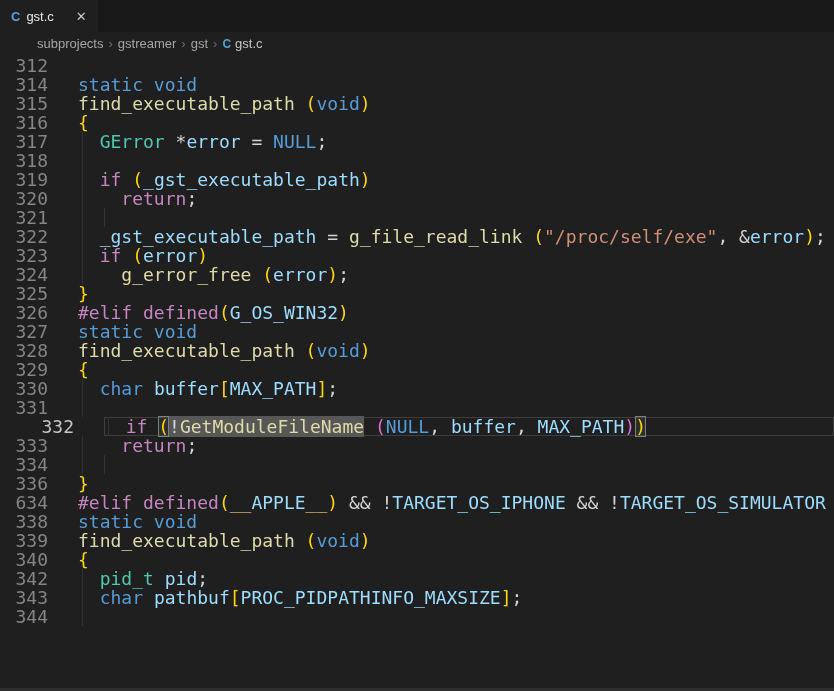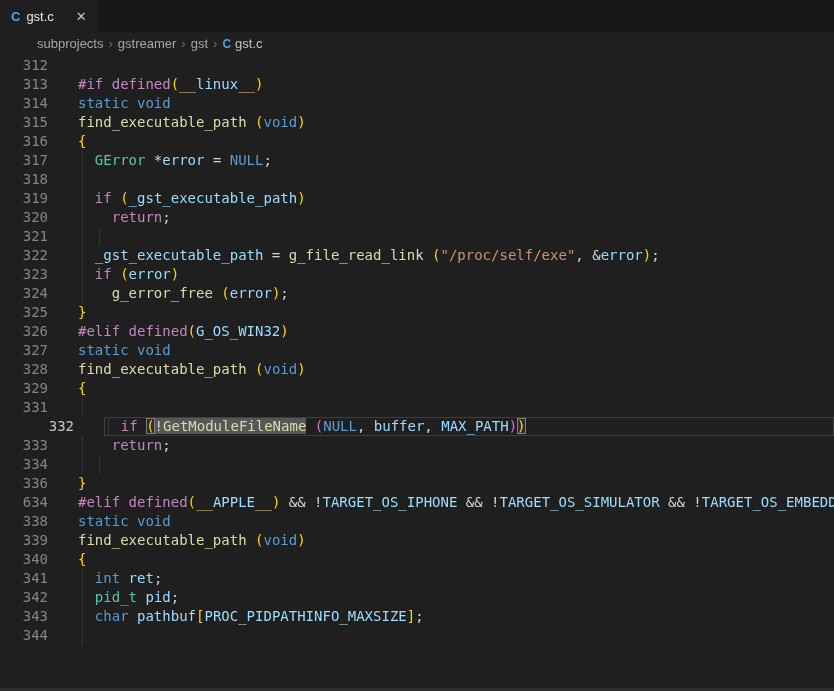--- a/index.html
+++ b/index.html
@@ -20,21 +20,21 @@
   .breadcrumbs{
     height:23px;display:flex;align-items:center;padding-left:14px;
     font-size:13px;color:#a6a6a6;background:var(--editor_bg,#1f1f1f);margin-left:23px;
   }
   .breadcrumbs .sep{color:#6e6e6e;font-size:13px;margin:0 5px;}
   .breadcrumbs .c-icon{font-size:12px;margin-right:4px;}
   .breadcrumbs .crumb-file{color:#c5c5c5;}
   
   .editor{
     font-family:"DejaVu Sans Mono", monospace;
-    font-size:14px;line-height:19px;padding-top:1px;
+    font-size:18px;line-height:19px;padding-top:1px;
   }
   .line{display:flex;height:19px;}
   .num{width:48px;flex:none;text-align:right;color:var(--line_number,#858585);user-select:none;}
   .content{position:relative;flex:1;margin-left:30px;white-space:pre;color:var(--fg,#d4d4d4);}
   .line.active .num{color:var(--line_number_active,#c6c6c6);margin-left:26px;}
   .line.active .content{box-shadow:inset 0 0 0 1px #3e3e3e;}
   .guide{position:absolute;top:0;width:1px;height:19px;background:#333333;}
   .guide.g0{left:4px;}
   .guide.g1{left:calc(4px + 2ch);}
   
@@ -75,24 +75,20 @@
     <span class="crumb-file">gst.c</span>
   </div>
 
 <div class="editor">
   <div>
       <div class="line">
         <div class="num">312</div>
         <div class="content"></div>
       </div>
       <div class="line">
-        <div class="num">313</div>
-        <div class="content"><span class="c-pp">#if defined</span><span class="c-b1">(</span><span class="c-us">__</span><span class="c-var">linux</span><span class="c-us">__</span><span class="c-b1">)</span></div>
-      </div>
-      <div class="line">
         <div class="num">314</div>
         <div class="content"><span class="c-kw">static void</span></div>
       </div>
       <div class="line">
         <div class="num">315</div>
         <div class="content"><span class="c-fn">find_executable_path</span><span class="c-fg"> </span><span class="c-b1">(</span><span class="c-kw">void</span><span class="c-b1">)</span></div>
       </div>
       <div class="line">
         <div class="num">316</div>
         <div class="content"><span class="c-b1">{</span></div>
@@ -141,20 +137,24 @@
         <div class="num">327</div>
         <div class="content"><span class="c-kw">static void</span></div>
       </div>
       <div class="line">
         <div class="num">328</div>
         <div class="content"><span class="c-fn">find_executable_path</span><span class="c-fg"> </span><span class="c-b1">(</span><span class="c-kw">void</span><span class="c-b1">)</span></div>
       </div>
       <div class="line">
         <div class="num">329</div>
         <div class="content"><span class="c-b1">{</span></div>
+      </div>
+      <div class="line">
+        <div class="num">330</div>
+        <div class="content"><span class="guide g0"></span><span class="c-fg">  </span><span class="c-kw">char</span><span class="c-fg"> </span><span class="c-var">buffer</span><span class="c-b1">[</span><span class="c-var">MAX_PATH</span><span class="c-b1">]</span><span class="c-fg">;</span></div>
       </div>
       <div class="line">
         <div class="num">331</div>
         <div class="content"><span class="guide g0"></span></div>
       </div>
       <div class="line active">
         <div class="num">332</div>
         <div class="content"><span class="guide g0"></span><span class="c-fg">  </span><span class="c-pp">if</span><span class="c-fg"> </span><span class="c-b1 box">(</span><span class="c-fg hl">!</span><span class="c-fn hl">GetModuleFileName</span><span class="c-fg"> </span><span class="c-b2">(</span><span class="c-kw">NULL</span><span class="c-fg">, </span><span class="c-var">buffer</span><span class="c-fg">, </span><span class="c-var">MAX_PATH</span><span class="c-b2">)</span><span class="c-b1 box">)</span></div>
       </div>
       <div class="line">
@@ -179,24 +179,20 @@
       </div>
       <div class="line">
         <div class="num">339</div>
         <div class="content"><span class="c-fn">find_executable_path</span><span class="c-fg"> </span><span class="c-b1">(</span><span class="c-kw">void</span><span class="c-b1">)</span></div>
       </div>
       <div class="line">
         <div class="num">340</div>
         <div class="content"><span class="c-b1">{</span></div>
       </div>
       <div class="line">
-        <div class="num">341</div>
-        <div class="content"><span class="guide g0"></span><span class="c-fg">  </span><span class="c-kw">int</span><span class="c-fg"> </span><span class="c-var">ret</span><span class="c-fg">;</span></div>
-      </div>
-      <div class="line">
         <div class="num">342</div>
         <div class="content"><span class="guide g0"></span><span class="c-fg">  </span><span class="c-type">pid_t</span><span class="c-fg"> </span><span class="c-var">pid</span><span class="c-fg">;</span></div>
       </div>
       <div class="line">
         <div class="num">343</div>
         <div class="content"><span class="guide g0"></span><span class="c-fg">  </span><span class="c-kw">char</span><span class="c-fg"> </span><span class="c-var">pathbuf</span><span class="c-b1">[</span><span class="c-var">PROC_PIDPATHINFO_MAXSIZE</span><span class="c-b1">]</span><span class="c-fg">;</span></div>
       </div>
       <div class="line">
         <div class="num">344</div>
         <div class="content"><span class="guide g0"></span></div>

